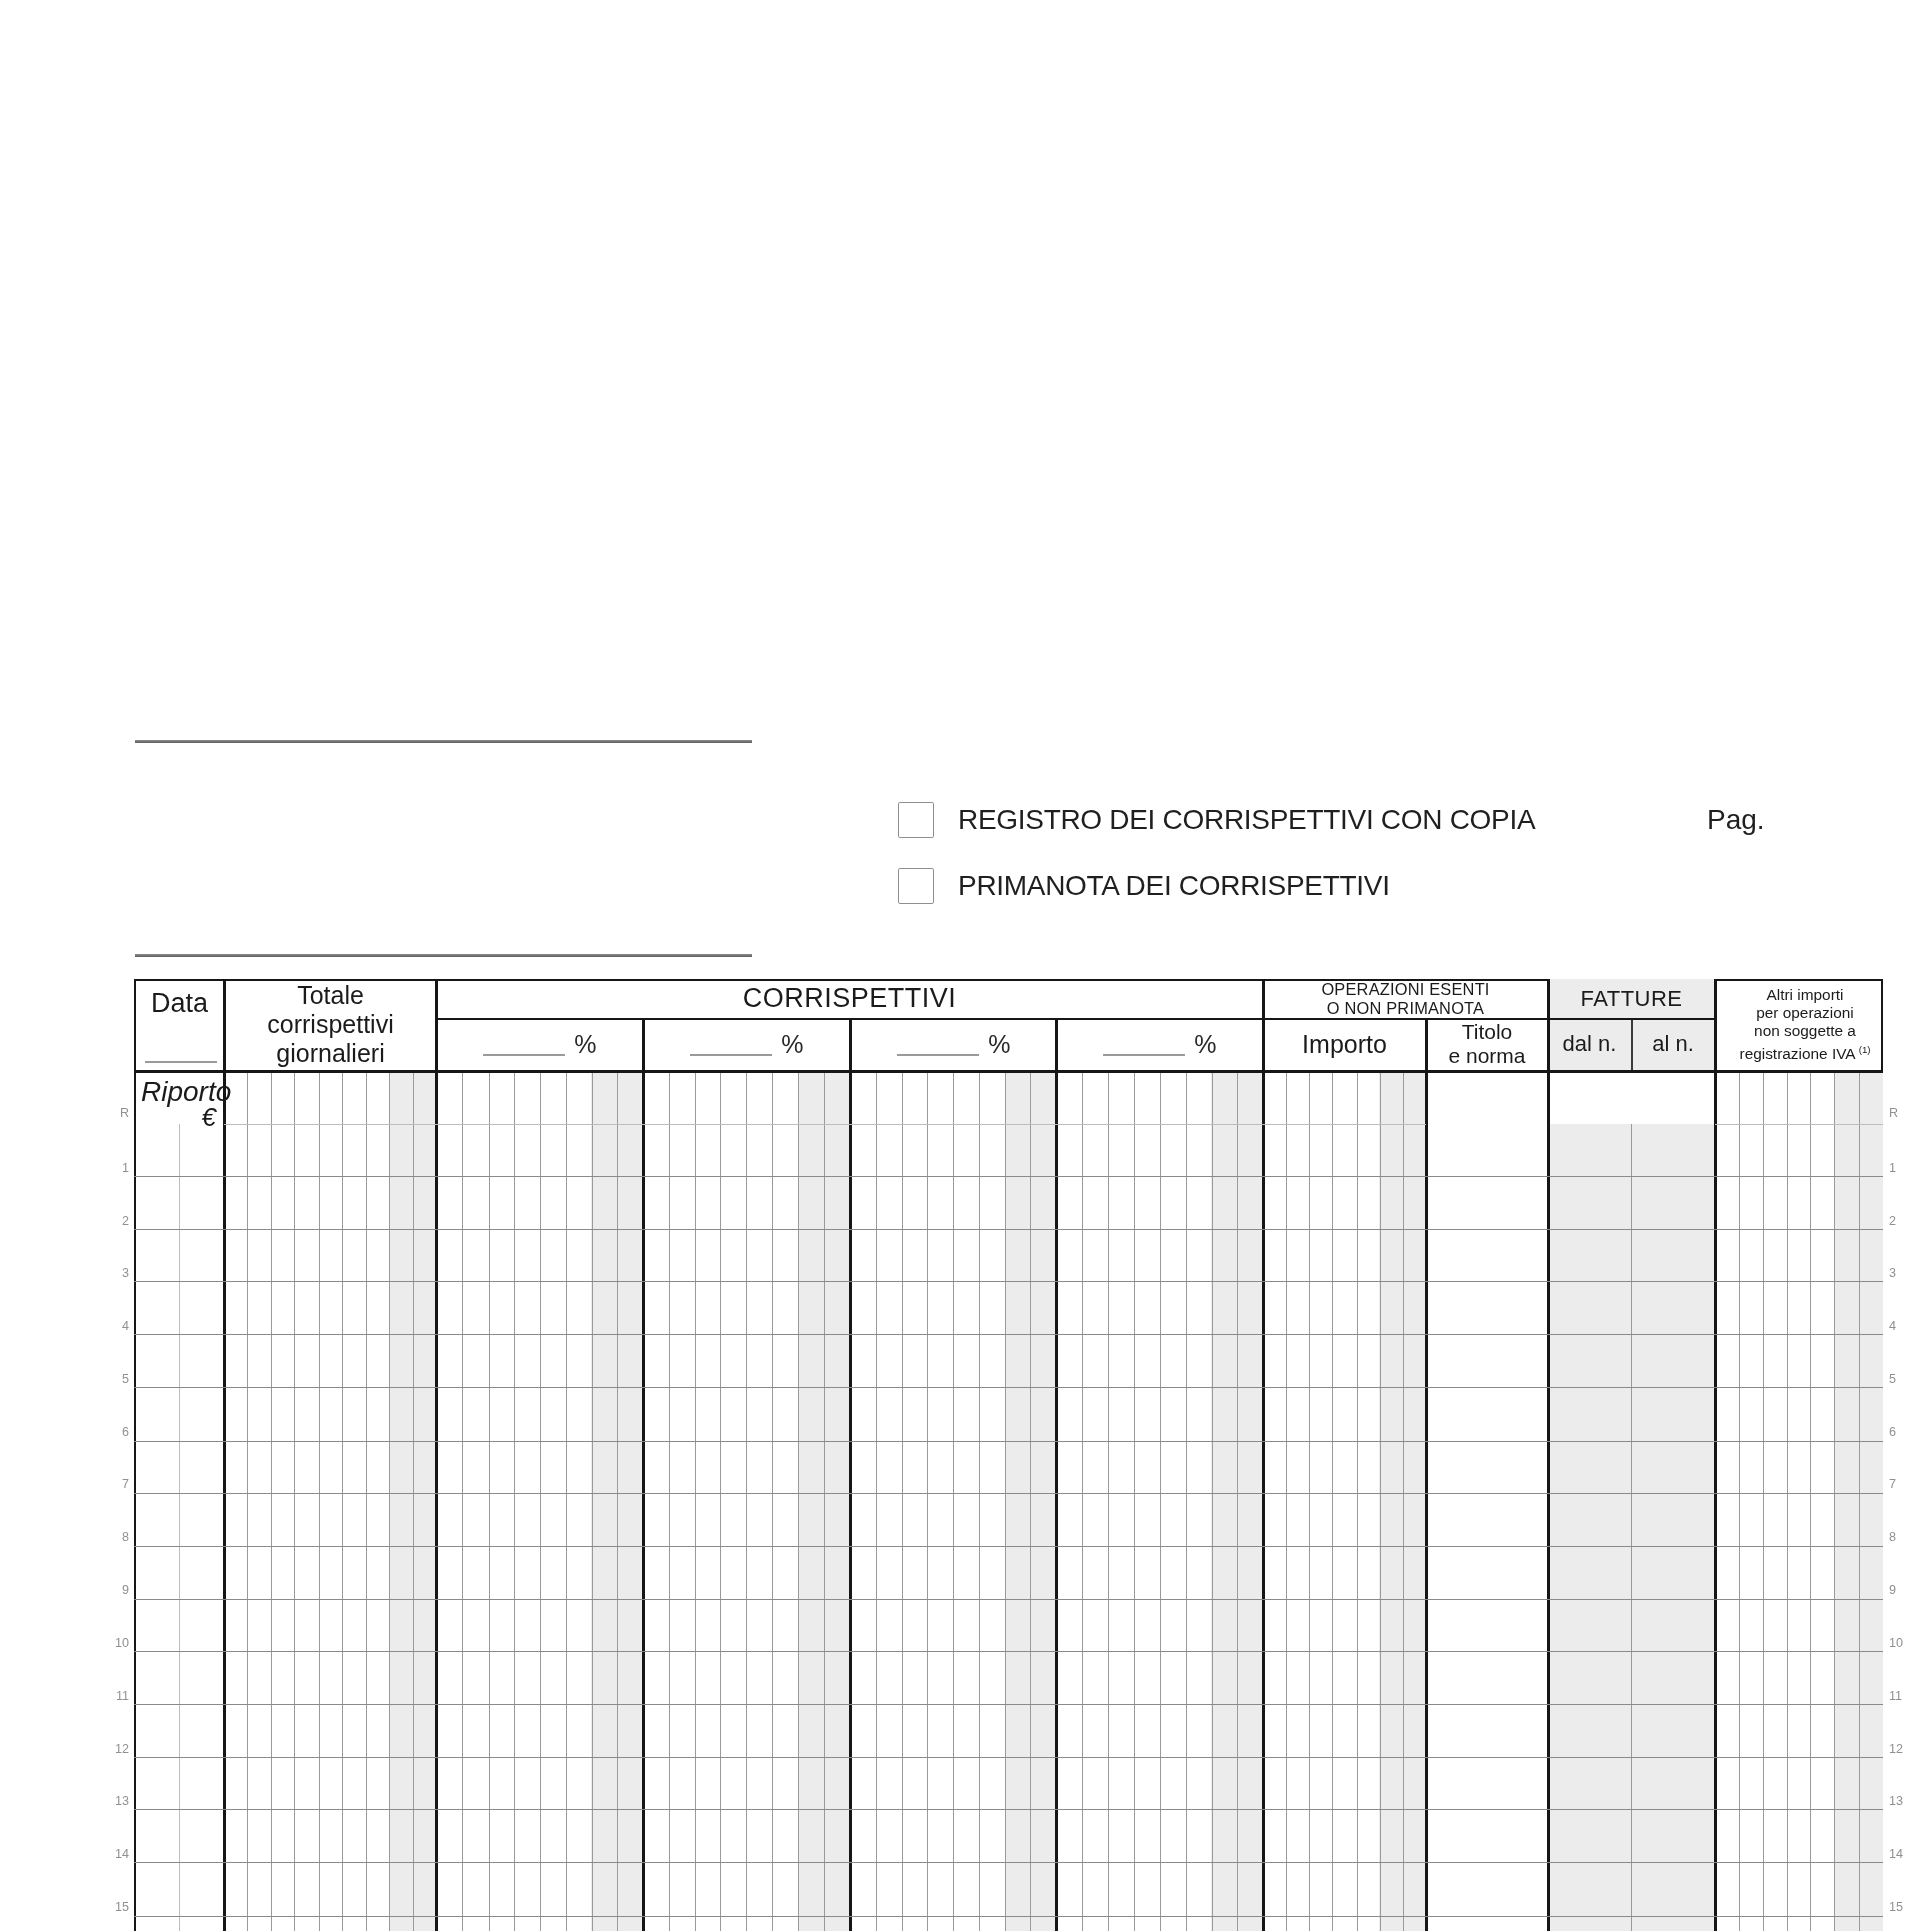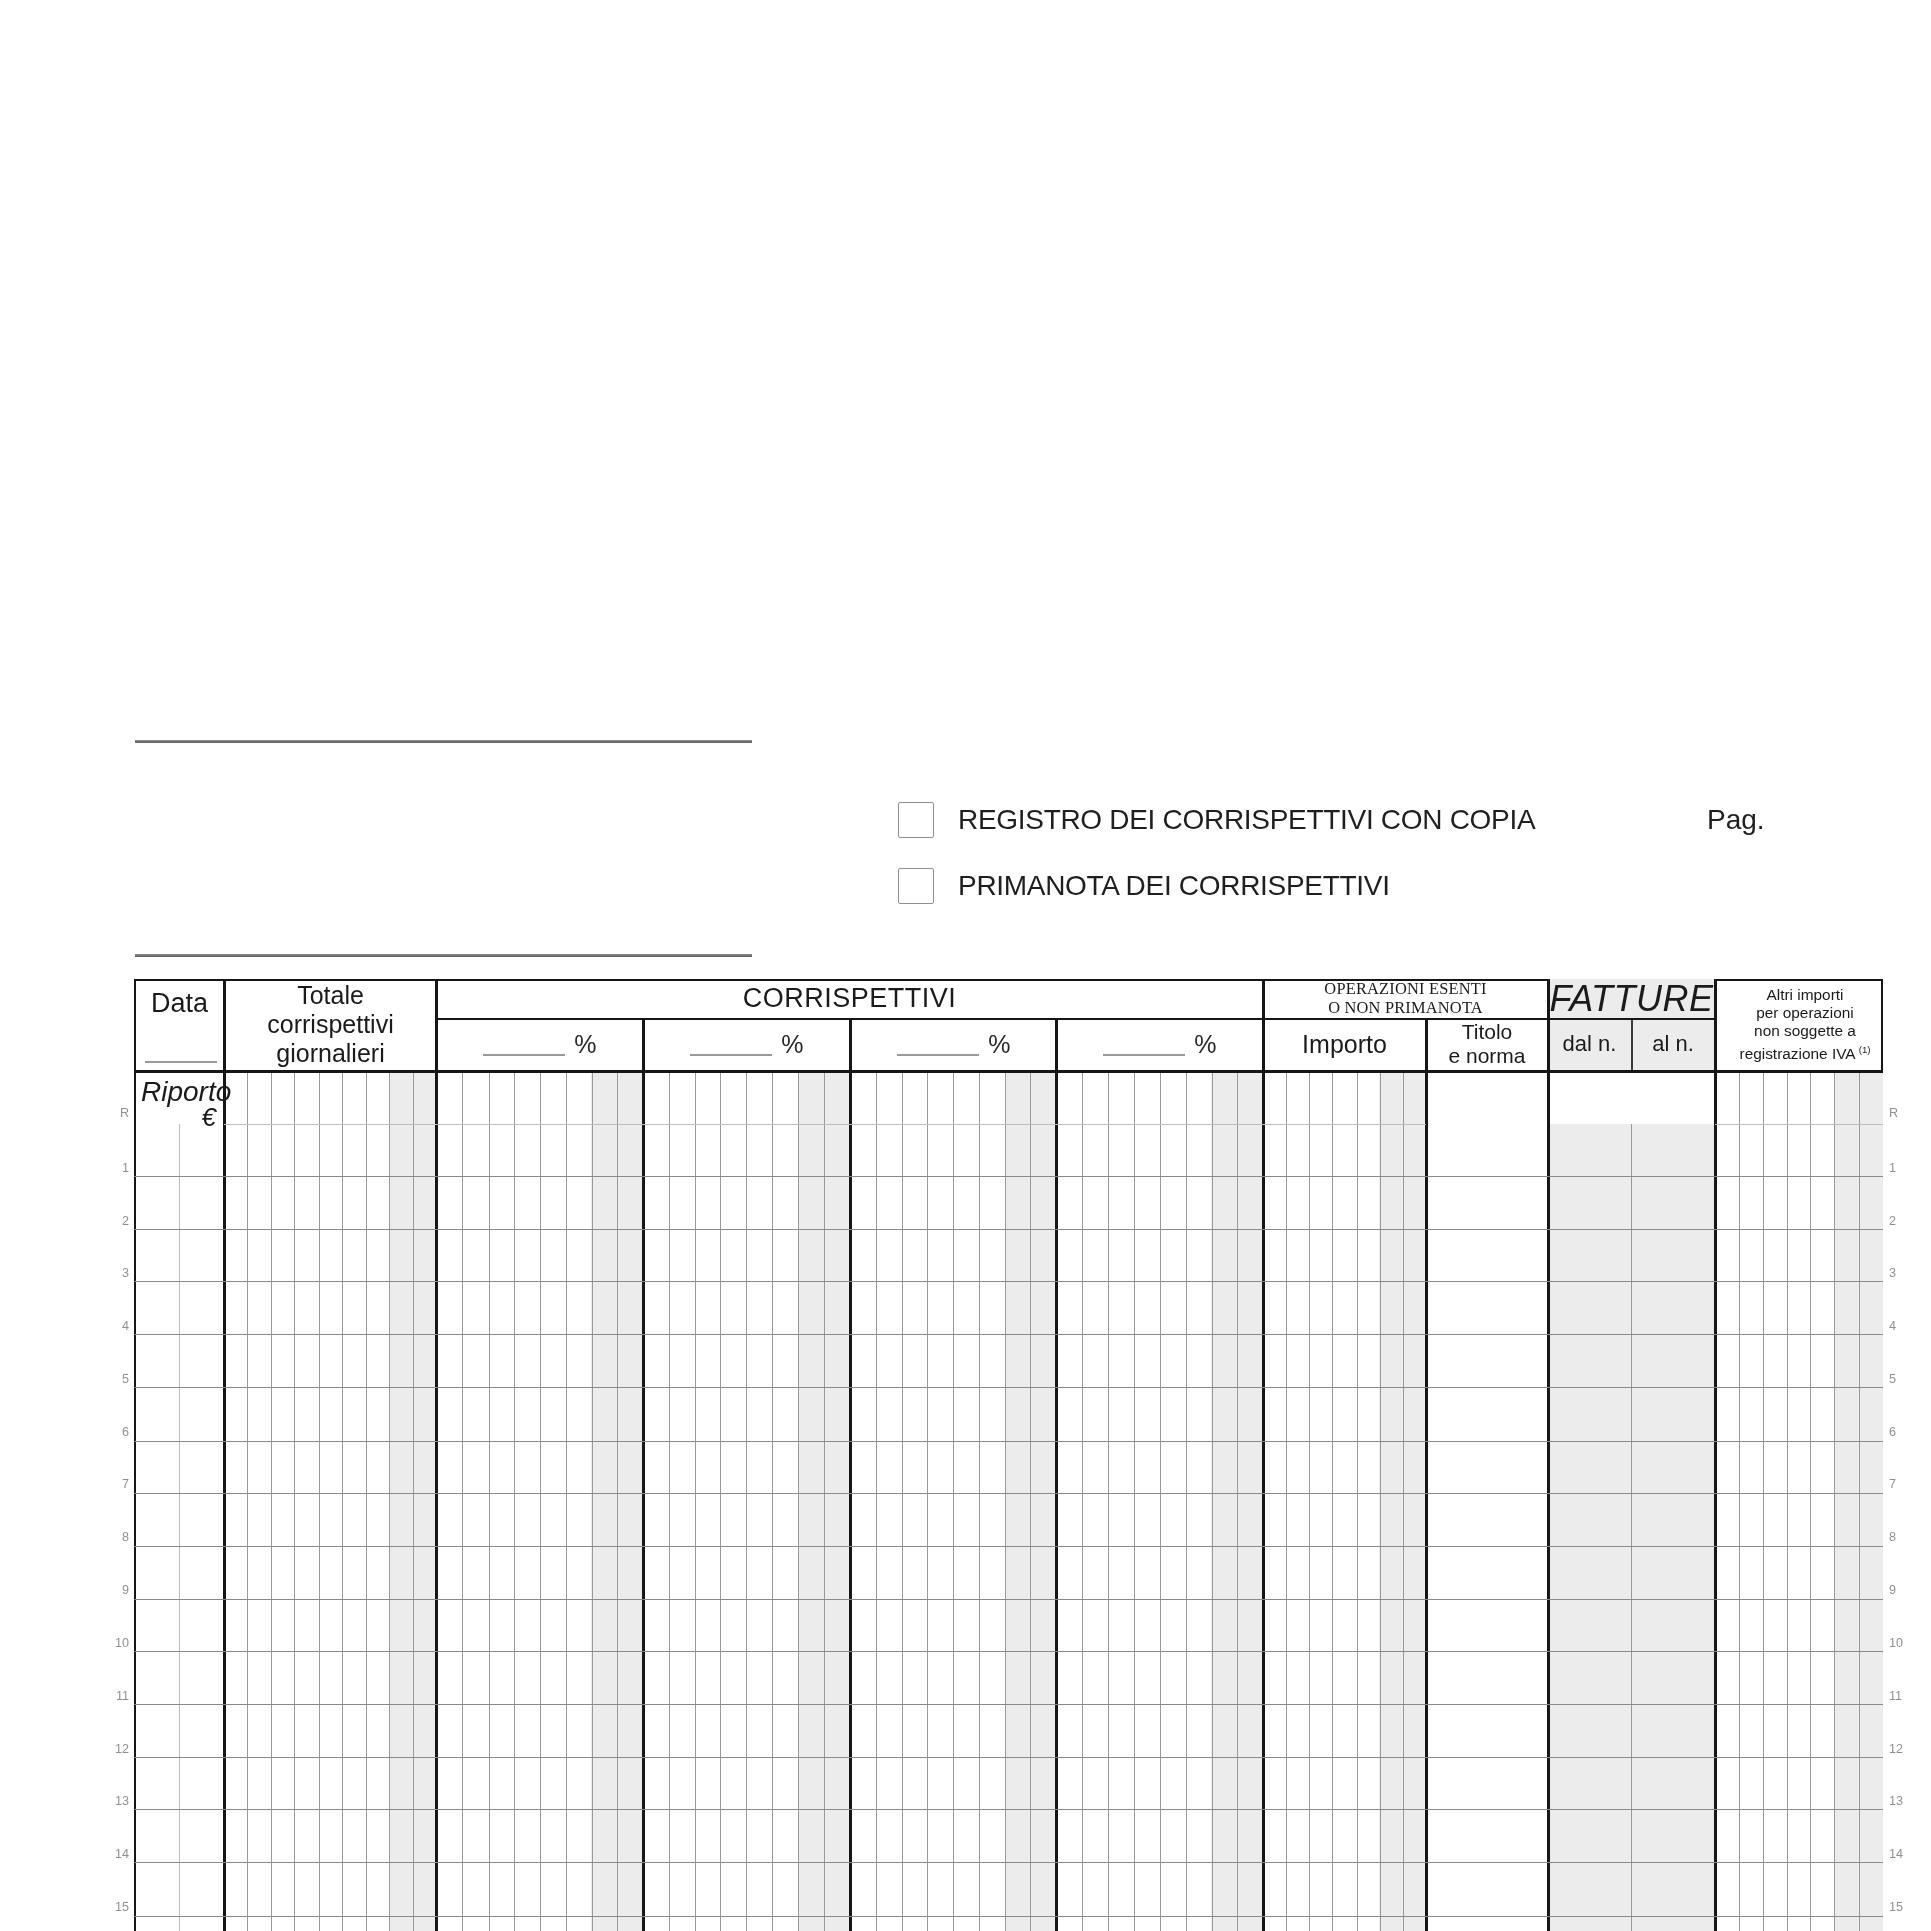--- a/index.html
+++ b/index.html
@@ -34,24 +34,24 @@
   .hline-row{height:1px;background:#8a8a8a;}
   .hline-light{height:1px;background:#bdbdbd;}
   .shade{background:#ececec;}
 
   .hdr{display:flex;align-items:center;justify-content:center;text-align:center;}
   .hdr-data{font-size:27px;align-items:flex-start;padding-top:5.8px;}
   .hdr-totale{font-size:25px;line-height:29px;flex-direction:column;}
   .hdr-corr{font-size:27px;letter-spacing:0.5px;}
   .hdr-pct{font-size:25px;align-items:flex-end;padding-bottom:10.6px;color:#2a2a2a;}
   .pct-line{display:inline-block;width:82px;height:1.9px;background:#9a9a9a;margin-right:9.7px;margin-bottom:3.9px;}
-  .hdr-oper{font-size:16.4px;line-height:18.3px;flex-direction:column;letter-spacing:0.2px;font-family:Liberation Serif, serif;}
+  .hdr-oper{font-size:16.4px;line-height:18.3px;flex-direction:column;letter-spacing:0.2px;}
   .hdr-importo{font-size:25px;}
   .hdr-titolo{font-size:21px;line-height:24px;flex-direction:column;}
-  .hdr-fatture{font-size:36px;letter-spacing:0.5px;font-style:italic;}
+  .hdr-fatture{font-size:22px;letter-spacing:0.5px;}
   .hdr-daln{font-size:22px;}
   .hdr-altri{font-size:15.4px;line-height:18.3px;flex-direction:column;padding-left:12px;}
   .hdr-altri sup{font-size:9.7px;}
   .data-underline{height:1.9px;background:#9a9a9a;}
 
   .riporto{font-style:italic;font-size:28px;text-align:right;}
   .riporto-euro{font-style:italic;font-size:26px;text-align:right;}
 
   .row-label{
     font-size:12.6px;color:#909090;height:15.4px;line-height:15.4px;

